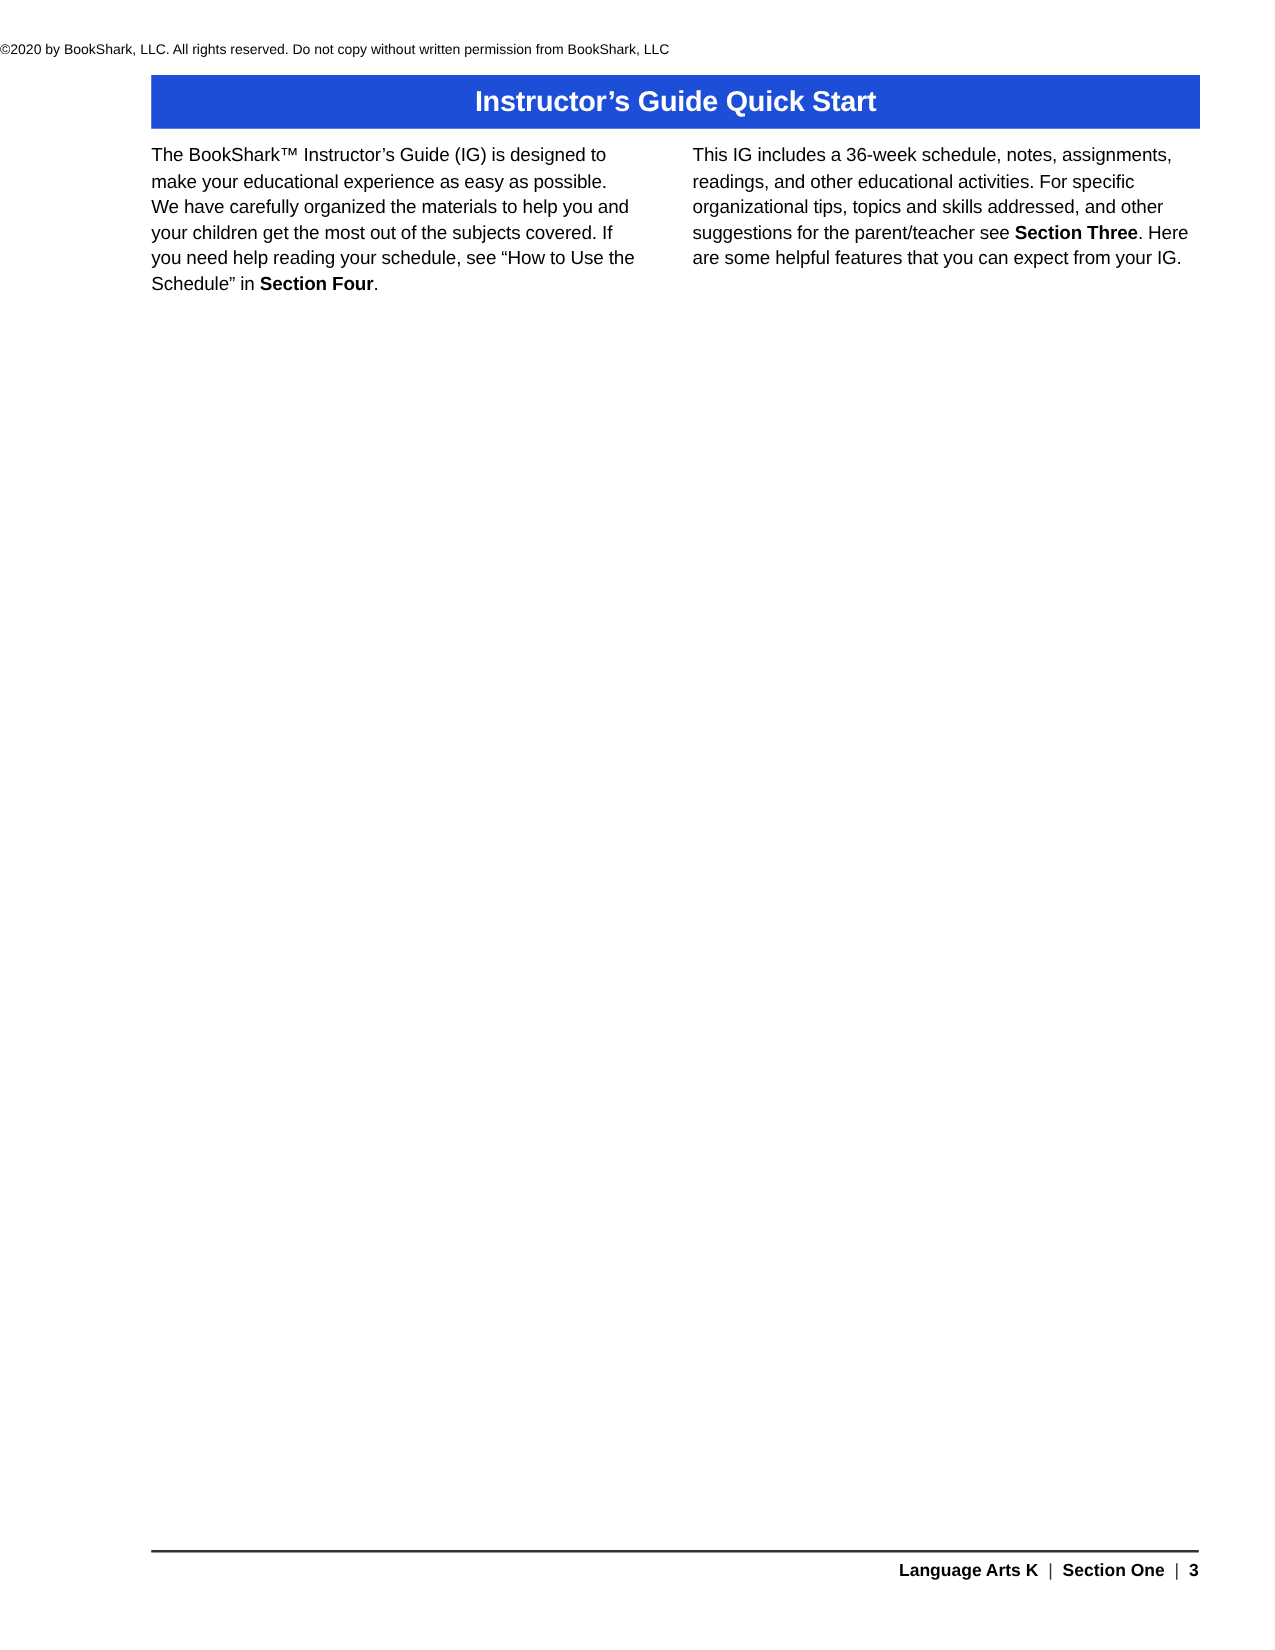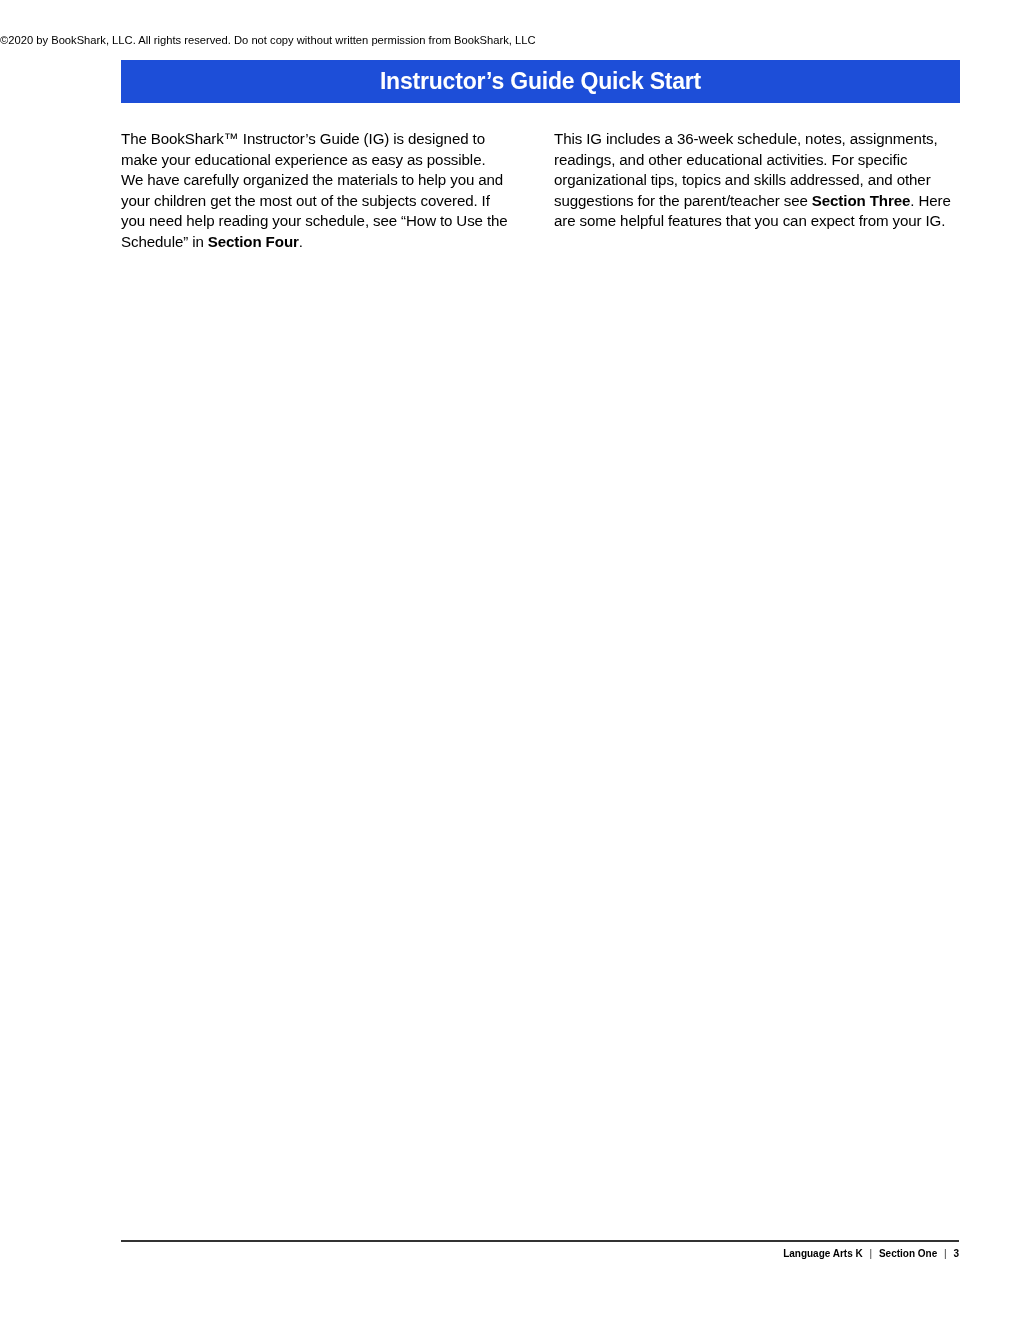--- a/index.html
+++ b/index.html
@@ -9,35 +9,35 @@
   .page{position:absolute;left:0;top:0;width:1020px;height:1320px;}
 
   
   #banner{position:absolute;left:121px;top:60px;width:839px;height:43px;background:#1d4ed8;}
   #banner-title{position:absolute;left:0;top:0;width:839px;height:43px;
      display:flex;align-items:center;justify-content:center;
      color:#fff;font-weight:bold;font-size:23px;letter-spacing:-0.2px;
      font-family:"Liberation Sans",sans-serif;}
 
   
-  .intro-col{position:absolute;top:129px;font-size:15.1px;line-height:20.6px;
+  .intro-col{position:absolute;top:115px;font-size:15.1px;line-height:20.6px;
              letter-spacing:-0.09px;word-spacing:-0.1px;}
   #intro-left{left:121px;width:388px;}
   #intro-right{left:554px;width:400px;}
   .intro-col b{font-weight:bold;text-align:right;}
 
   
   #copyright{position:absolute;left:0px;top:0px;
      transform-origin:0 0;
      font-size:11.2px;white-space:nowrap;color:#000;margin-top:34px;}
 
   
   #footer-rule{position:absolute;left:121px;top:1240px;width:838px;height:2px;background:#333;}
   #footer-text{position:absolute;left:400px;top:1248px;width:559px;text-align:right;
-      font-size:10px;font-weight:bold;}
+      font-size:14px;font-weight:bold;}
   #footer-text .sep{font-weight:normal;color:#333;padding:0 4px;}
 </style>
 </head>
 <body>
 
 <div class="page">
 
   <div id="banner">
     <div id="banner-title">Instructor’s Guide Quick Start</div>
   </div>

